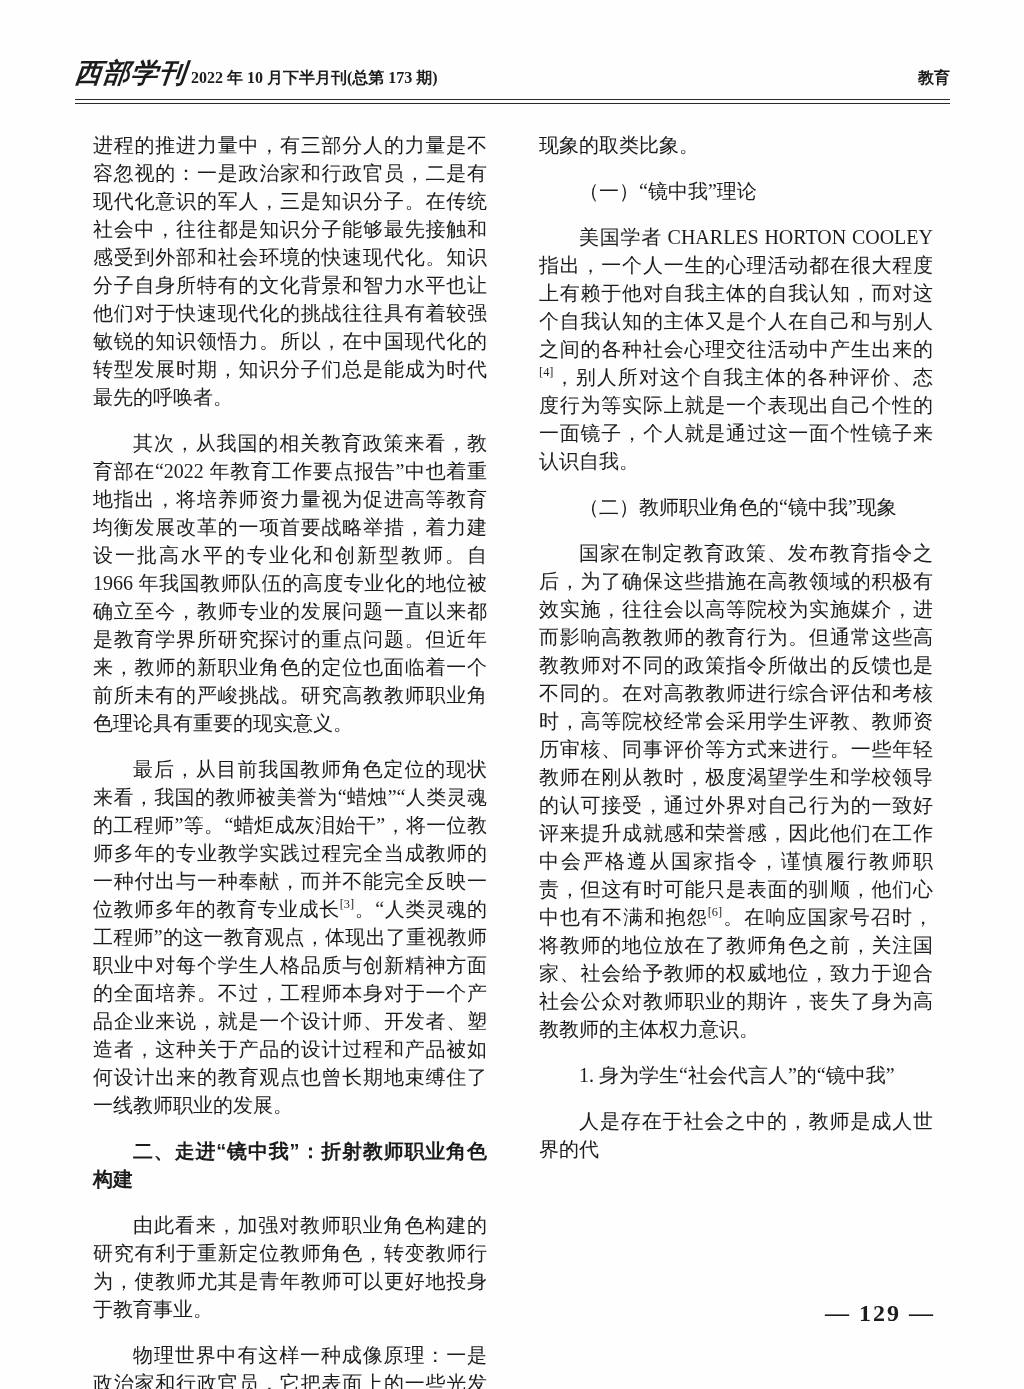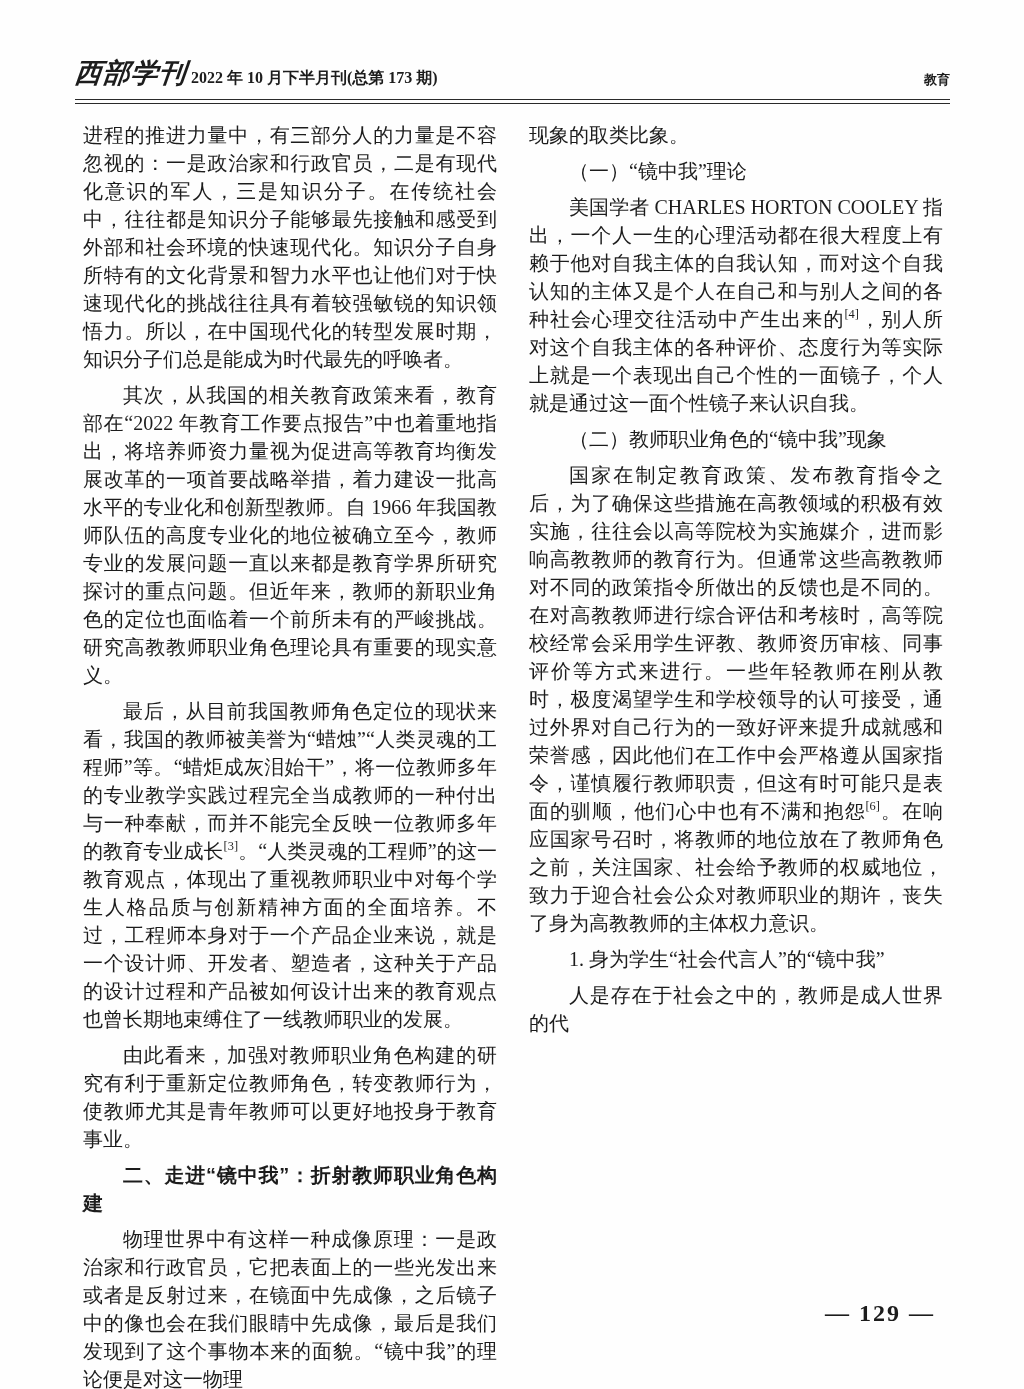--- a/index.html
+++ b/index.html
@@ -25,42 +25,42 @@
     font-size:27px;line-height:1;
     letter-spacing:1px;
     transform:skewX(-6deg);
   }
   .issue-info{
     font-weight:bold;font-size:16px;line-height:1.1;
     font-family:"Liberation Serif","DejaVu Serif",serif;
   }
   .section-label{
     font-family:"Liberation Sans","DejaVu Sans",sans-serif;
-    font-weight:bold;font-size:13px;line-height:1.1;
+    font-weight:bold;font-size:16px;line-height:1.1;
   }
   .header-rule{
     position:absolute;left:75px;right:74px;top:99px;
     height:3px;
     border-top:1.6px solid #2a2a2a;
     border-bottom:1.6px solid #2a2a2a;
   }
   
   .columns{
     position:absolute;left:75px;top:113px;
     width:876px;
     display:flex;gap:16px;
   }
   .col{
     width:430px;
     font-size:20px;
     line-height:28px;
     text-align:justify;
     text-justify:inter-ideograph;
   }
-  .block{margin:8px;text-indent:2em;}
+  .block{margin:18px;text-indent:2em;}
   .block.no-indent{text-indent:0;}
   .block.heading{
     font-family:"Liberation Sans","DejaVu Sans",sans-serif;
     font-weight:bold;
   }
   .block.sub-italic{}
   sup{font-size:0.62em;line-height:0;vertical-align:super;}
   
   .footer{
     position:absolute;top:1300px;left:800px;width:160px;
@@ -81,22 +81,22 @@
     </div>
     <span class="section-label">教育</span>
   </div>
   <div class="header-rule"></div>
 
   <div class="columns">
     <div class="col">
         <p class="block body no-indent">进程的推进力量中，有三部分人的力量是不容忽视的：一是政治家和行政官员，二是有现代化意识的军人，三是知识分子。在传统社会中，往往都是知识分子能够最先接触和感受到外部和社会环境的快速现代化。知识分子自身所特有的文化背景和智力水平也让他们对于快速现代化的挑战往往具有着较强敏锐的知识领悟力。所以，在中国现代化的转型发展时期，知识分子们总是能成为时代最先的呼唤者。</p>
         <p class="block body">其次，从我国的相关教育政策来看，教育部在“2022 年教育工作要点报告”中也着重地指出，将培养师资力量视为促进高等教育均衡发展改革的一项首要战略举措，着力建设一批高水平的专业化和创新型教师。自 1966 年我国教师队伍的高度专业化的地位被确立至今，教师专业的发展问题一直以来都是教育学界所研究探讨的重点问题。但近年来，教师的新职业角色的定位也面临着一个前所未有的严峻挑战。研究高教教师职业角色理论具有重要的现实意义。</p>
         <p class="block body">最后，从目前我国教师角色定位的现状来看，我国的教师被美誉为“蜡烛”“人类灵魂的工程师”等。“蜡炬成灰泪始干”，将一位教师多年的专业教学实践过程完全当成教师的一种付出与一种奉献，而并不能完全反映一位教师多年的教育专业成长<sup>[3]</sup>。“人类灵魂的工程师”的这一教育观点，体现出了重视教师职业中对每个学生人格品质与创新精神方面的全面培养。不过，工程师本身对于一个产品企业来说，就是一个设计师、开发者、塑造者，这种关于产品的设计过程和产品被如何设计出来的教育观点也曾长期地束缚住了一线教师职业的发展。</p>
+        <p class="block heading">二、走进“镜中我”：折射教师职业角色构建</p>
         <p class="block body">由此看来，加强对教师职业角色构建的研究有利于重新定位教师角色，转变教师行为，使教师尤其是青年教师可以更好地投身于教育事业。</p>
-        <p class="block heading">二、走进“镜中我”：折射教师职业角色构建</p>
         <p class="block body">物理世界中有这样一种成像原理：一是政治家和行政官员，它把表面上的一些光发出来或者是反射过来，在镜面中先成像，之后镜子中的像也会在我们眼睛中先成像，最后是我们发现到了这个事物本来的面貌。“镜中我”的理论便是对这一物理</p>
       </div>
     <div class="col">
         <p class="block body no-indent">现象的取类比象。</p>
         <p class="block sub-italic">（一）“镜中我”理论</p>
         <p class="block body">美国学者 CHARLES HORTON COOLEY 指出，一个人一生的心理活动都在很大程度上有赖于他对自我主体的自我认知，而对这个自我认知的主体又是个人在自己和与别人之间的各种社会心理交往活动中产生出来的<sup>[4]</sup>，别人所对这个自我主体的各种评价、态度行为等实际上就是一个表现出自己个性的一面镜子，个人就是通过这一面个性镜子来认识自我。</p>
         <p class="block sub-italic">（二）教师职业角色的“镜中我”现象</p>
         <p class="block body">国家在制定教育政策、发布教育指令之后，为了确保这些措施在高教领域的积极有效实施，往往会以高等院校为实施媒介，进而影响高教教师的教育行为。但通常这些高教教师对不同的政策指令所做出的反馈也是不同的。在对高教教师进行综合评估和考核时，高等院校经常会采用学生评教、教师资历审核、同事评价等方式来进行。一些年轻教师在刚从教时，极度渴望学生和学校领导的认可接受，通过外界对自己行为的一致好评来提升成就感和荣誉感，因此他们在工作中会严格遵从国家指令，谨慎履行教师职责，但这有时可能只是表面的驯顺，他们心中也有不满和抱怨<sup>[6]</sup>。在响应国家号召时，将教师的地位放在了教师角色之前，关注国家、社会给予教师的权威地位，致力于迎合社会公众对教师职业的期许，丧失了身为高教教师的主体权力意识。</p>
         <p class="block body">1. 身为学生“社会代言人”的“镜中我”</p>
         <p class="block body">人是存在于社会之中的，教师是成人世界的代</p>

